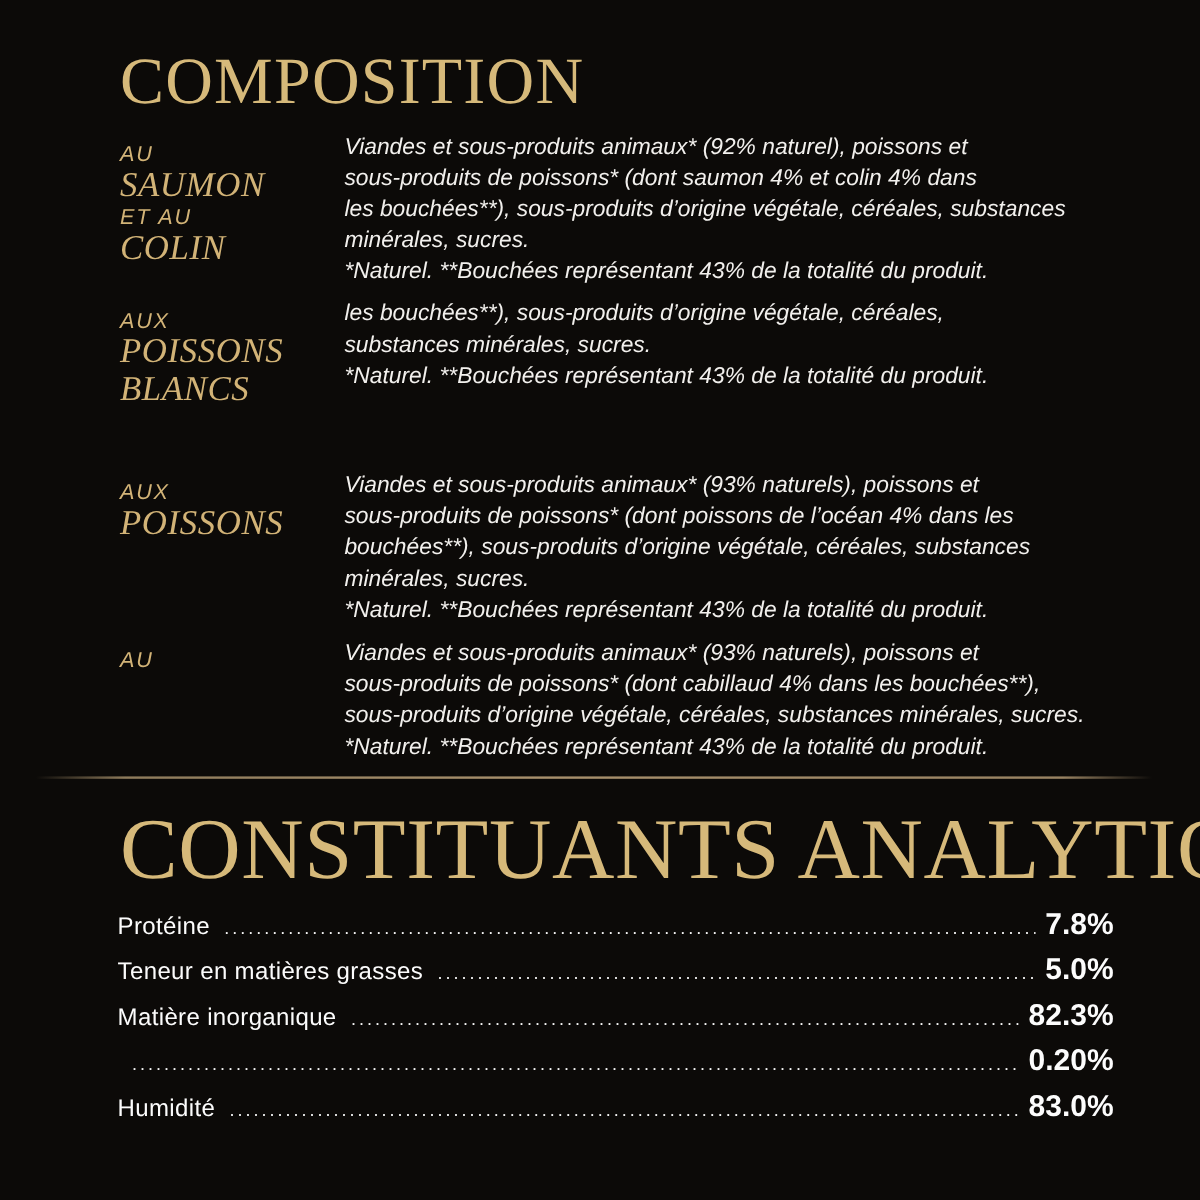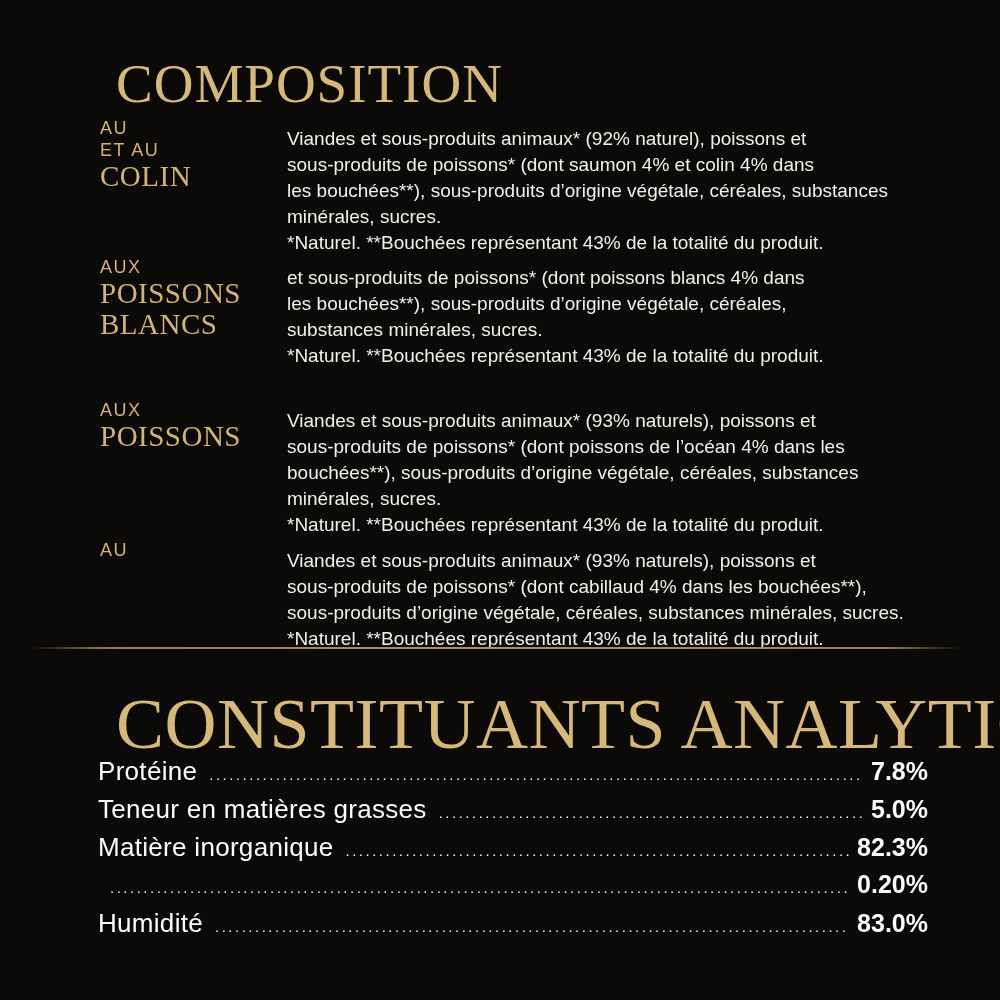--- a/index.html
+++ b/index.html
@@ -7,36 +7,37 @@
     position: relative;
     width: 1000px;
     height: 1000px;
     background: #0c0a08;
     overflow: hidden;
     font-family: "Liberation Sans", sans-serif;
   }
   .display-title {
     position: absolute;
     left: 100px;
-    margin: 16px;
+    margin: 0;
     color: #d6b97a;
     font-family: "Liberation Serif", serif;
     font-weight: 400;
     line-height: 1;
     white-space: nowrap;
   }
   .composition-title { top: 40px; font-size: 55px; letter-spacing: 1px; }
   .analytics-title   { top: 672px; font-size: 72px; letter-spacing: 0.5px; }
 
   .comp-section {
     position: absolute;
     left: 100px;
     width: 860px;
     display: flex;
     align-items: flex-start;
+    font-style: italic;
   }
   .sec-1 { top: 110px; }
   .sec-2 { top: 249px; }
   .sec-3 { top: 392px; }
   .sec-4 { top: 532px; }
 
   .label-col {
     width: 187px;
     flex: 0 0 187px;
     padding-top: 7px;
@@ -48,21 +49,21 @@
     font-size: 18px;
     line-height: 22px;
     letter-spacing: 1.5px;
   }
   .lbl.large {
     font-family: "Liberation Serif", serif;
     font-size: 29px;
     line-height: 31px;
     letter-spacing: 0.5px;
   }
-  .body-col { flex: 1; color: #f2f0ed; margin-top: 16px; }
+  .body-col { flex: 1; color: #f2f0ed; }
   .body-line {
     font-size: 19px;
     line-height: 26px;
     white-space: nowrap;
   }
 
   .divider {
     position: absolute;
     top: 647px;
     left: 30px;
@@ -82,21 +83,21 @@
     top: 756px;
     width: 830px;
   }
   .nut-row {
     display: flex;
     align-items: baseline;
     height: 38px;
     color: #fcfcfc;
   }
   .nut-label {
-    font-size: 26px;
+    font-size: 20px;
     letter-spacing: 0.3px;
     white-space: nowrap;
   }
   .nut-leader {
     flex: 1;
     overflow: hidden;
     white-space: nowrap;
     font-size: 15px;
     letter-spacing: 2.5px;
     margin: 0 8px 0 12px;
@@ -111,40 +112,40 @@
 </head>
 <body>
 
 <div class="page">
 
   <h1 class="display-title composition-title">COMPOSITION</h1>
 
   <section class="comp-section sec-1">
     <div class="label-col">
       <div class="lbl small">AU</div>
+      <div class="lbl large">SAUMON</div>
       <div class="lbl small">ET AU</div>
       <div class="lbl large">COLIN</div>
     </div>
     <div class="body-col">
       <div class="body-line">Viandes et sous-produits animaux* (92% naturel), poissons et</div>
       <div class="body-line">sous-produits de poissons* (dont saumon 4% et colin 4% dans</div>
       <div class="body-line">les bouchées**), sous-produits d’origine végétale, céréales, substances</div>
       <div class="body-line">minérales, sucres.</div>
       <div class="body-line">*Naturel. **Bouchées représentant 43% de la totalité du produit.</div>
     </div>
   </section>
 
   <section class="comp-section sec-2">
     <div class="label-col">
       <div class="lbl small">AUX</div>
       <div class="lbl large">POISSONS</div>
       <div class="lbl large">BLANCS</div>
     </div>
     <div class="body-col">
-      <div class="body-line">et sous-produits de poissons* (dont poissons blancs 4% dans</div>
       <div class="body-line">les bouchées**), sous-produits d’origine végétale, céréales,</div>
       <div class="body-line">substances minérales, sucres.</div>
       <div class="body-line">*Naturel. **Bouchées représentant 43% de la totalité du produit.</div>
     </div>
   </section>
 
   <section class="comp-section sec-3">
     <div class="label-col">
       <div class="lbl small">AUX</div>
       <div class="lbl large">POISSONS</div>

